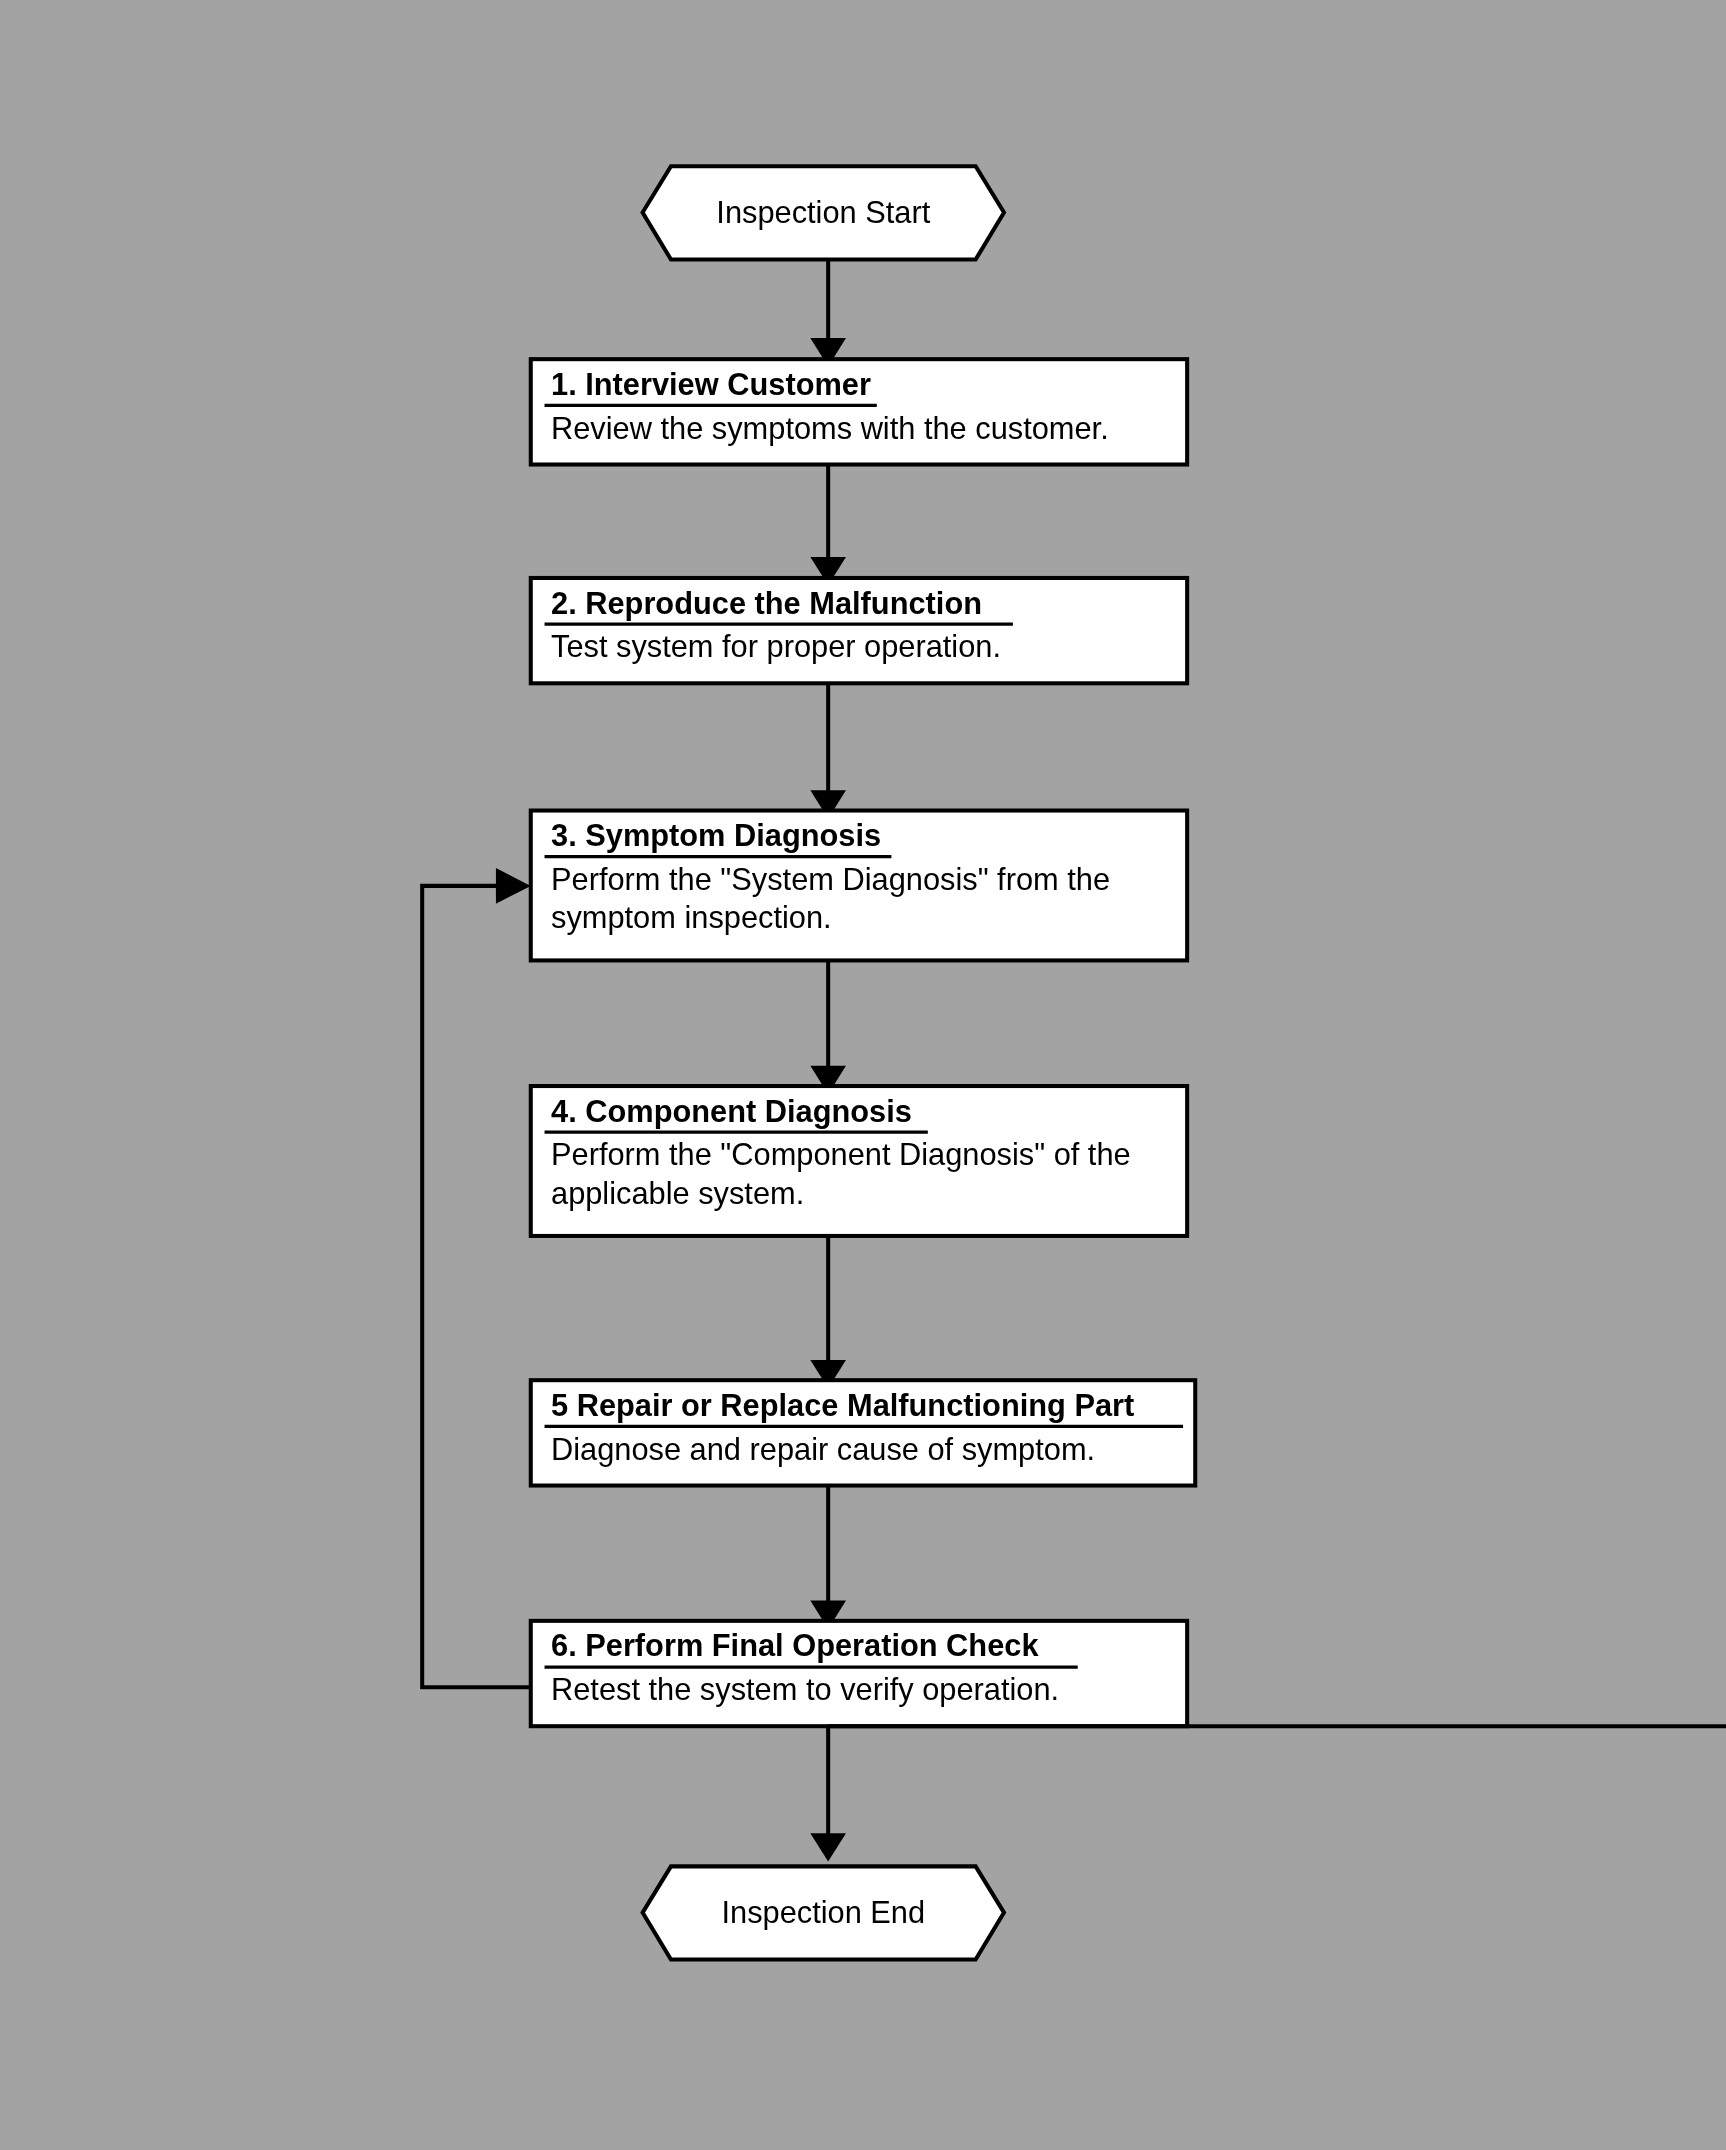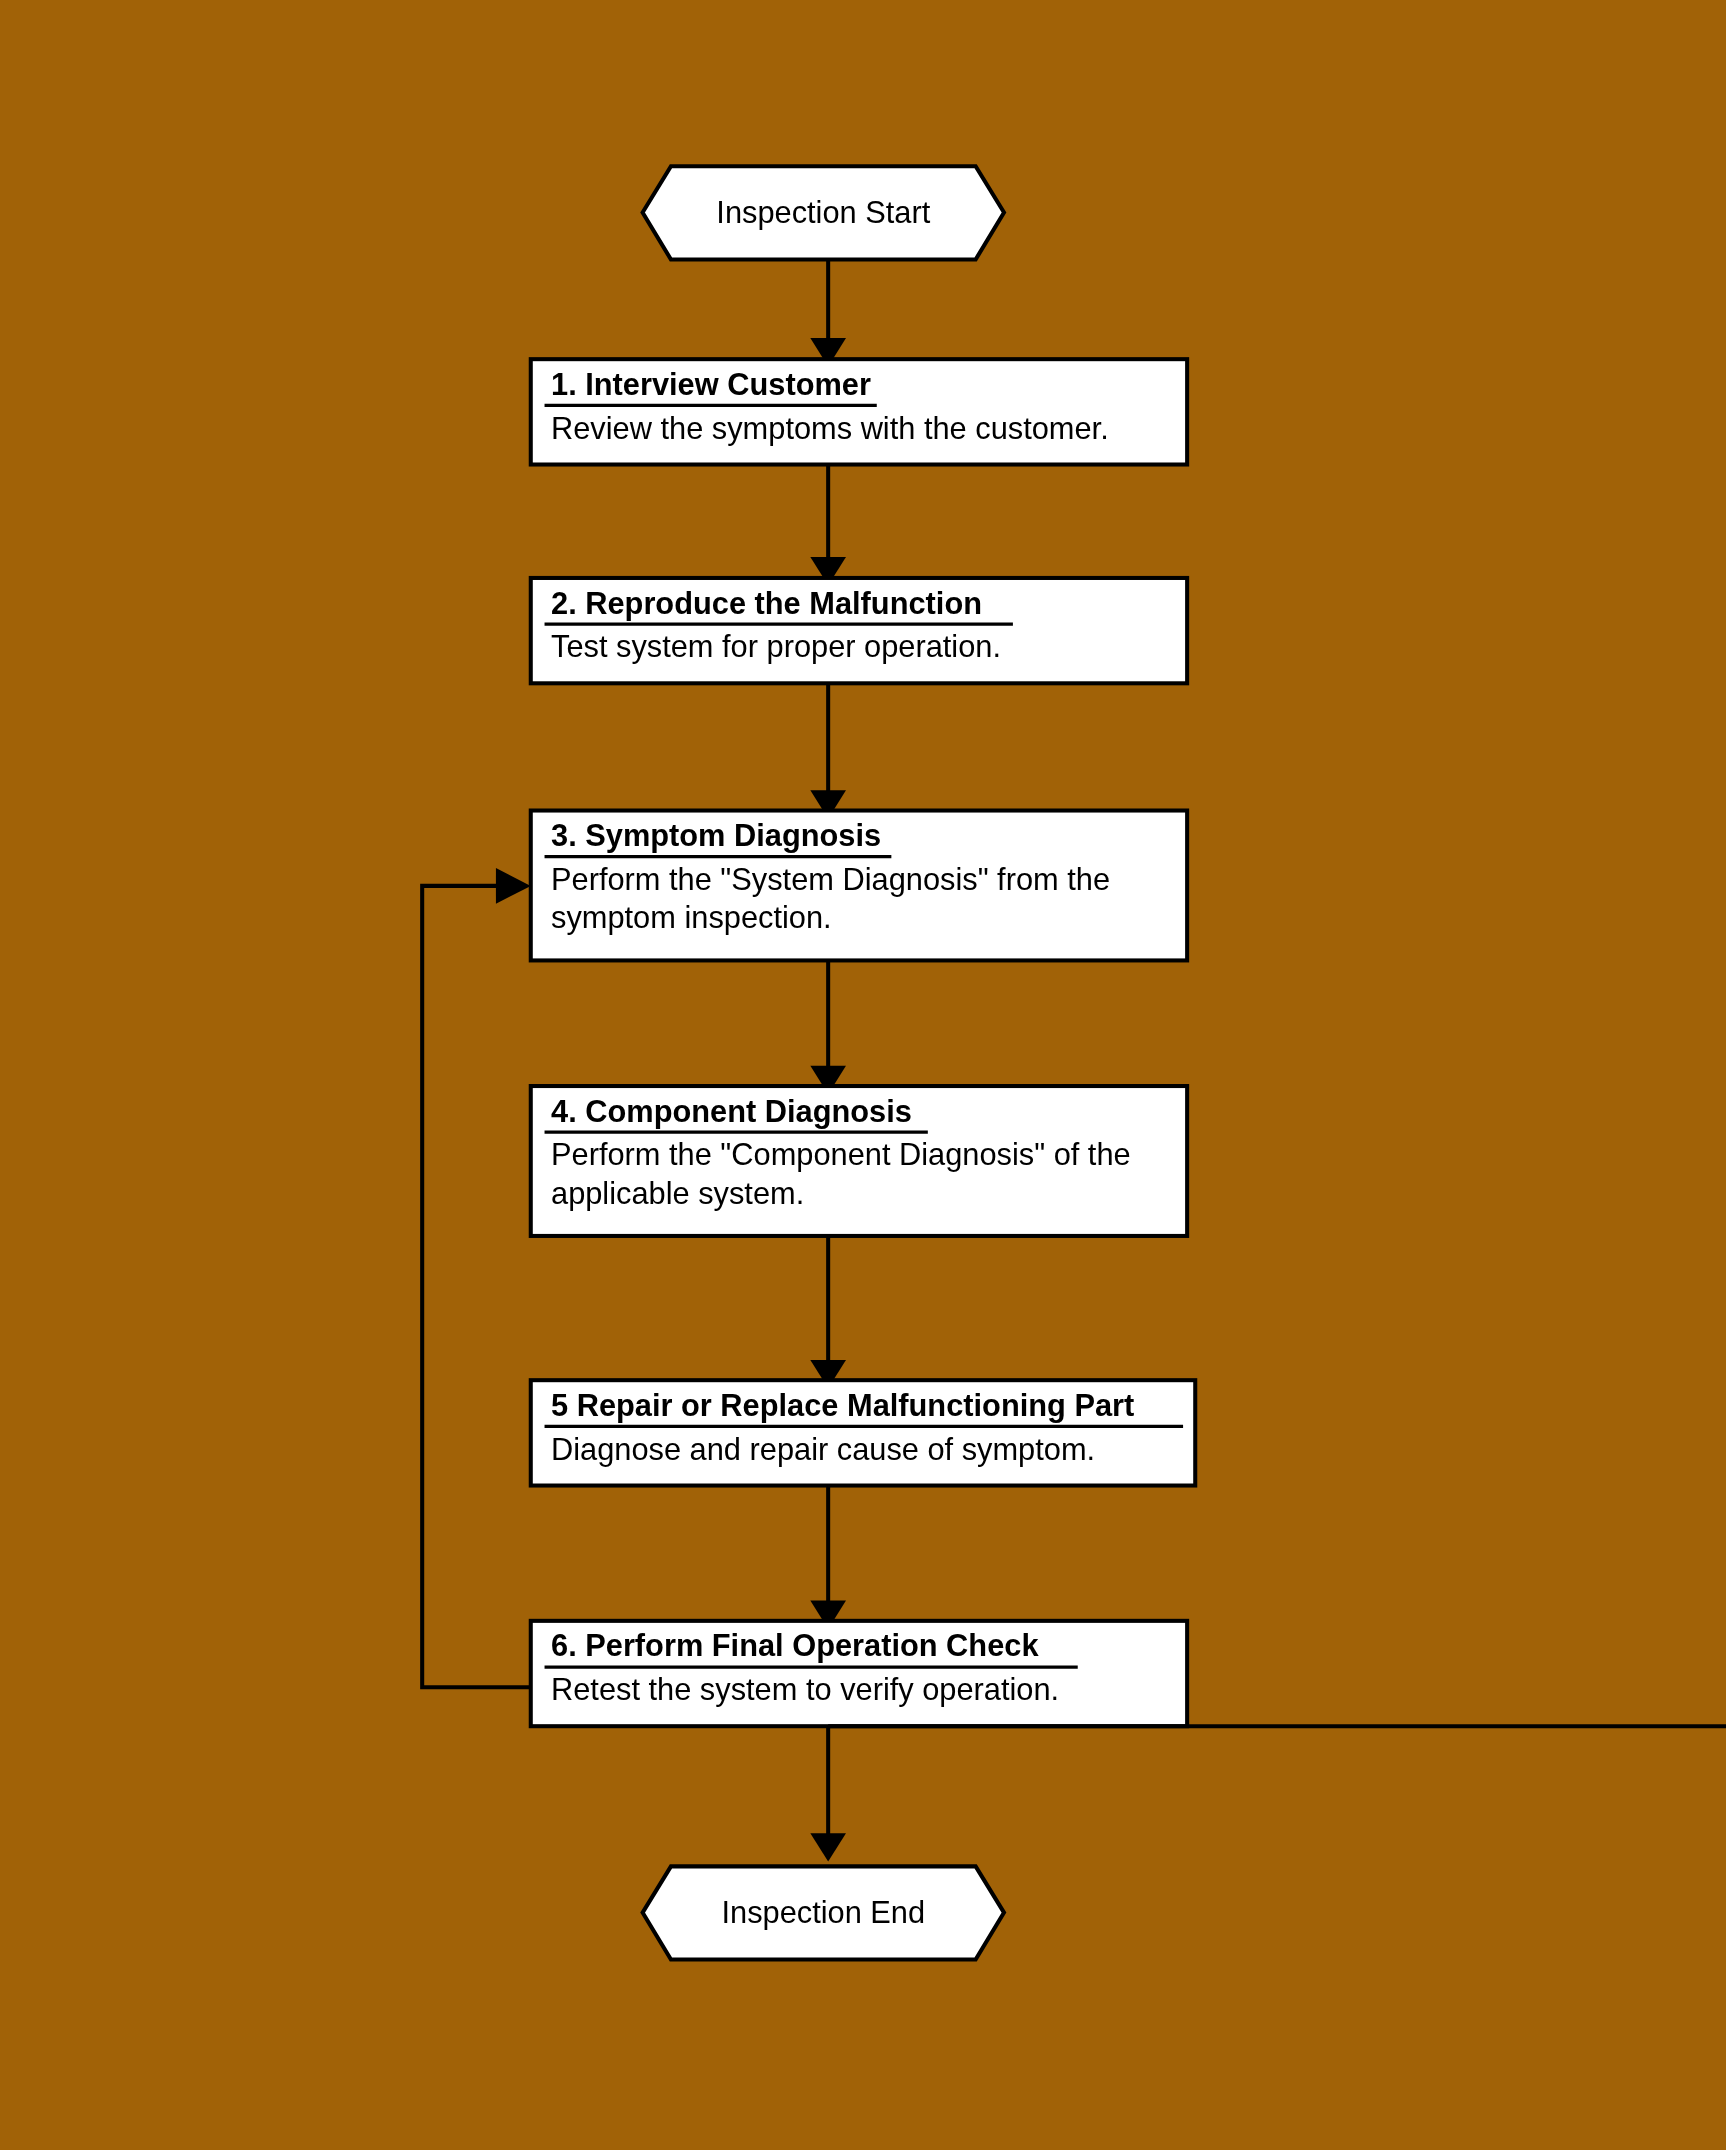--- a/index.html
+++ b/index.html
@@ -11,21 +11,21 @@
     width: 1726px;
     height: 2151px;
     font-family: "Liberation Sans", sans-serif;
     color: #000000;
     overflow: hidden;
   }
   #flowchart-root {
     position: relative;
     width: 1726px;
     height: 2151px;
-    background: #a16207;
+    background: #a3a3a3;
   }
   svg.flow-svg {
     position: absolute;
     left: 0;
     top: 0;
     width: 1726px;
     height: 2151px;
     display: block;
   }
   .shape-outline {

